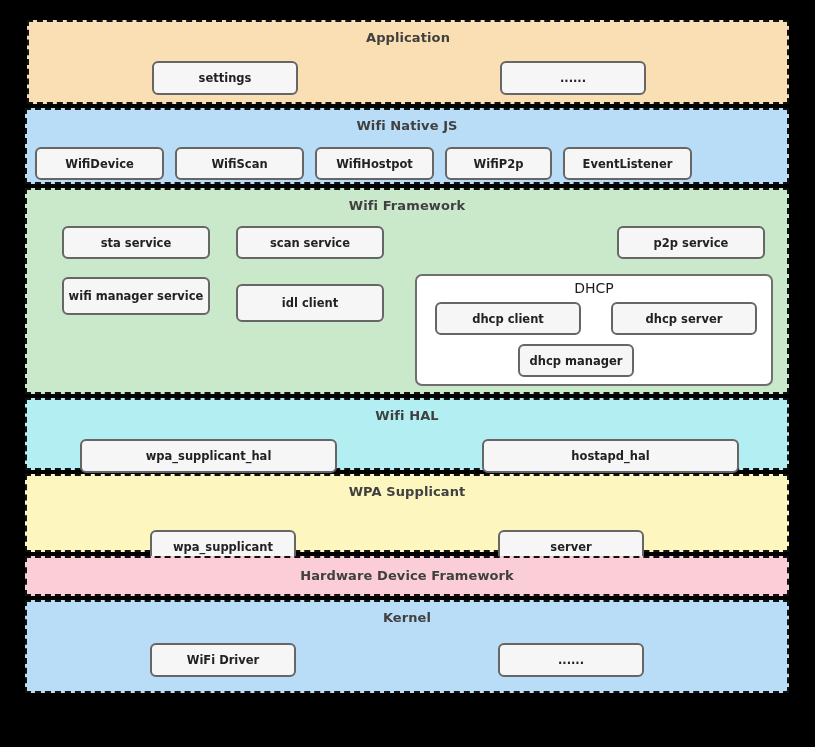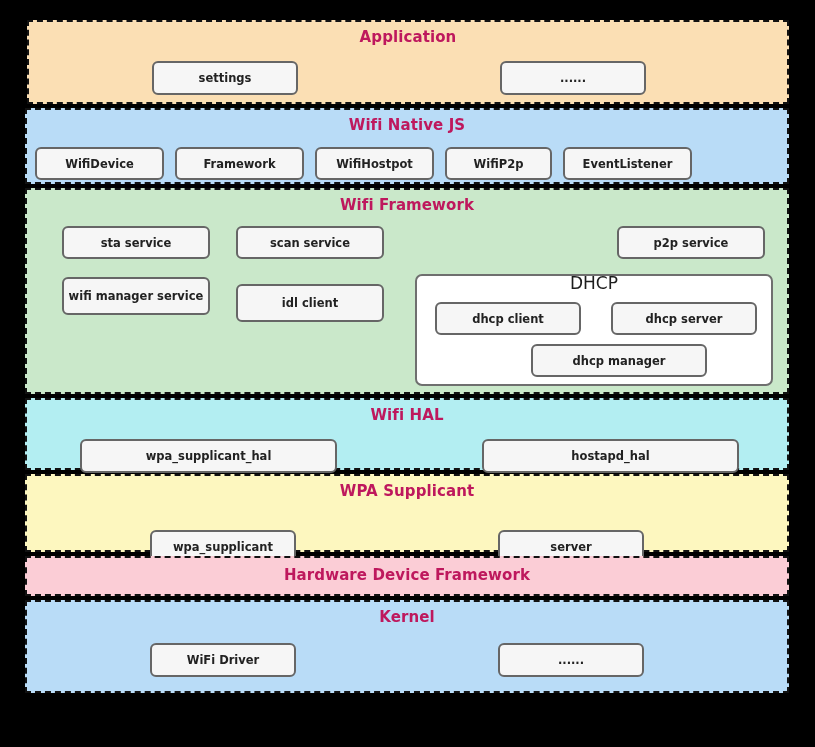--- a/index.html
+++ b/index.html
@@ -22,22 +22,22 @@
   .layer {
     position: relative;
     box-sizing: border-box;
     border: 2px dashed #111111;
     margin-bottom: 4px;
     padding: 0;
   }
   .layer-title {
     text-align: center;
     font-weight: bold;
-    font-size: 15px;
-    color: #be185d;
+    font-size: 13px;
+    color: #404040;
     letter-spacing: 0.1px;
     padding-top: 7px;
     padding-bottom: 2px;
     line-height: 17px;
   }
   .row {
     display: flex;
     align-items: center;
   }
   .node {
@@ -103,28 +103,29 @@
     top: 58px;
     width: 358px;
     height: 112px;
     box-sizing: border-box;
     background: #ffffff;
     border: 2px solid #6f6f6f;
     border-radius: 7px;
   }
   .dhcp-title {
     text-align: center;
-    font-size: 17px;
+    font-size: 14px;
     color: #1d1d1d;
+    padding-top: 5px;
     line-height: 15px;
   }
   .dhcp-box .node { position: absolute; }
   .dhcp-client  { left: 18px;  top: 26px; width: 146px; }
   .dhcp-server  { left: 194px; top: 26px; width: 146px; }
-  .dhcp-manager { left: 114px; top: 68px; width: 176px; }
+  .dhcp-manager { left: 101px; top: 68px; width: 116px; }
 
   
   .layer-hal {
     background: #b3eef2;
     height: 72px;
   }
   .hal-row { padding-left: 53px; margin-top: 13px; }
   .layer-hal .node { height: 34px; }
   .n-wpahal     { width: 257px; }
   .hal-row .gap { width: 145px; }
@@ -166,21 +167,21 @@
       <div class="node">settings</div>
       <div class="gap"></div>
       <div class="node">......</div>
     </div>
   </div>
 
   <div class="layer layer-nativejs">
     <div class="layer-title">Wifi Native JS</div>
     <div class="row nativejs-row">
       <div class="node n-wifidevice">WifiDevice</div>
-      <div class="node n-wifiscan">Framework</div>
+      <div class="node n-wifiscan">WifiScan</div>
       <div class="node n-wifihostpot">WifiHostpot</div>
       <div class="node n-wifip2p">WifiP2p</div>
       <div class="node n-eventlistener">EventListener</div>
     </div>
   </div>
 
   <div class="layer layer-framework">
     <div class="layer-title">Wifi Framework</div>
     <div class="fw-grid">
       <div class="node fw-sta">sta service</div>

